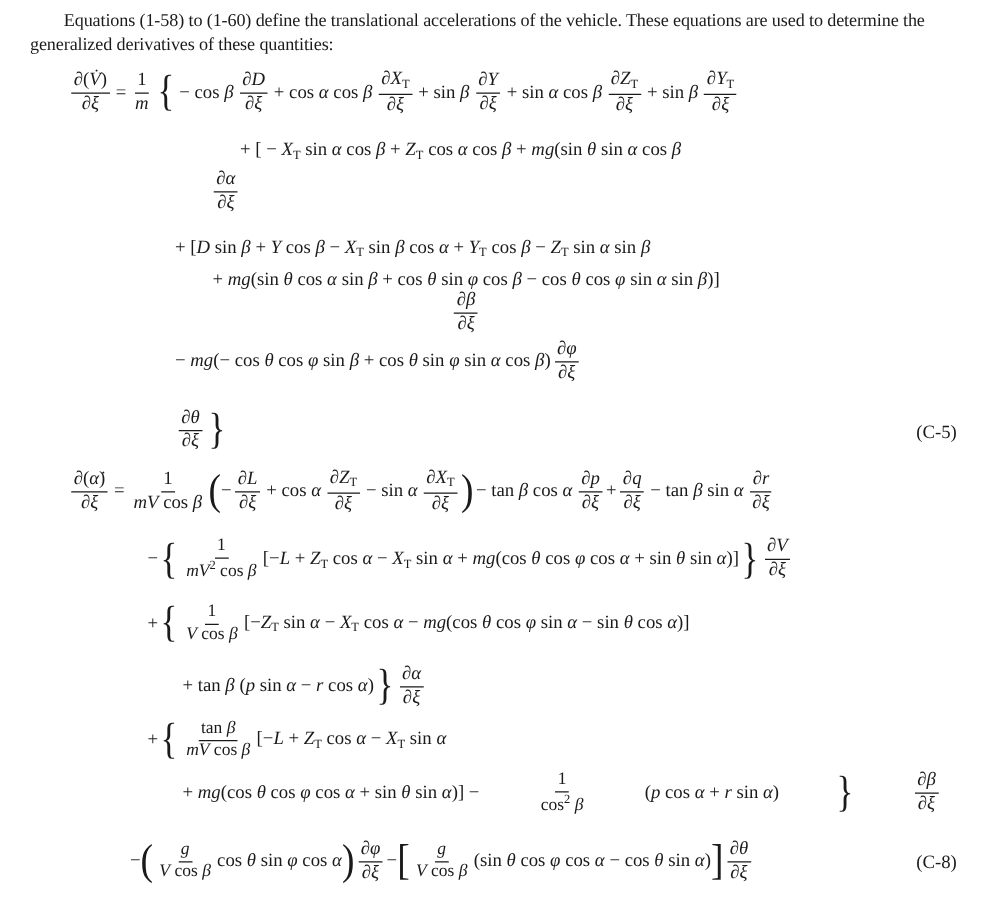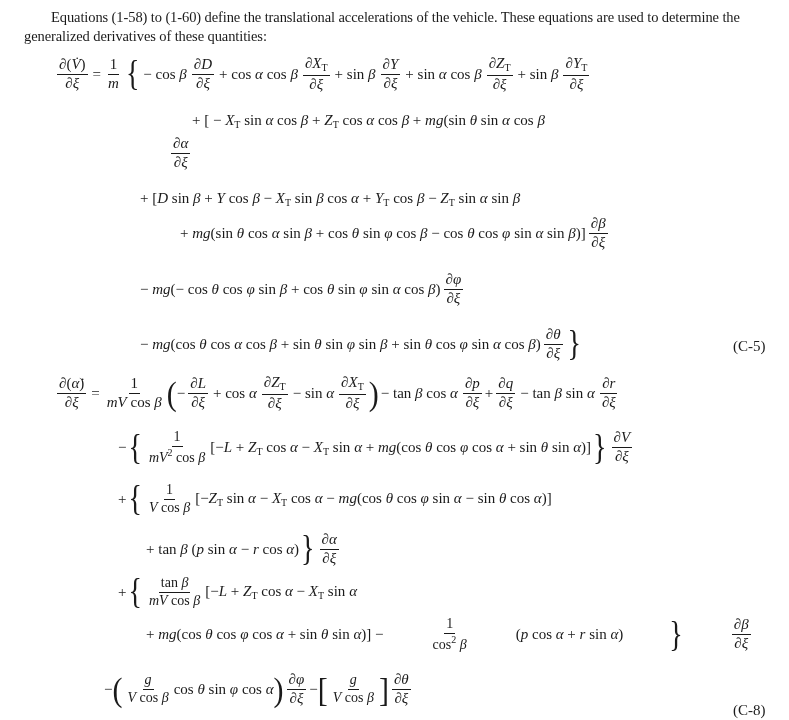--- a/index.html
+++ b/index.html
@@ -90,38 +90,37 @@
     <span class="frac">
         <span class="num">∂<span class="i">α</span></span>
         <span class="den">∂<span class="i">ξ</span></span>
       </span>
   </div>
 
   <div class="line" style="left:140px; top:190px;">
     <span>+ [<span class="i">D</span> sin <span class="i">β</span> + <span class="i">Y</span> cos <span class="i">β</span> − <span class="i">X</span><span class="sub">T</span> sin <span class="i">β</span> cos <span class="i">α</span> + <span class="i">Y</span><span class="sub">T</span> cos <span class="i">β</span> − <span class="i">Z</span><span class="sub">T</span> sin <span class="i">α</span> sin <span class="i">β</span></span>
   </div>
 
-  <div class="line" style="left:180px; top:216px;">
+  <div class="line" style="left:170px; top:216px;flex-direction:column;">
     <span>+ <span class="i">mg</span>(sin <span class="i">θ</span> cos <span class="i">α</span> sin <span class="i">β</span> + cos <span class="i">θ</span> sin <span class="i">φ</span> cos <span class="i">β</span> − cos <span class="i">θ</span> cos <span class="i">φ</span> sin <span class="i">α</span> sin <span class="i">β</span>)]</span>
     <span class="frac">
         <span class="num">∂<span class="i">β</span></span>
         <span class="den">∂<span class="i">ξ</span></span>
       </span>
   </div>
 
   <div class="line" style="left:140px; top:272px;">
     <span>− <span class="i">mg</span>(− cos <span class="i">θ</span> cos <span class="i">φ</span> sin <span class="i">β</span> + cos <span class="i">θ</span> sin <span class="i">φ</span> sin <span class="i">α</span> cos <span class="i">β</span>)</span>
     <span class="frac">
         <span class="num">∂<span class="i">φ</span></span>
         <span class="den">∂<span class="i">ξ</span></span>
       </span>
   </div>
 
   <div class="line" style="left:140px; top:327px;">
-    <span>− <span class="i">mg</span>(cos <span class="i">θ</span> cos <span class="i">α</span> cos <span class="i">β</span> + sin <span class="i">θ</span> sin <span class="i">φ</span> sin <span class="i">β</span> + sin <span class="i">θ</span> cos <span class="i">φ</span> sin <span class="i">α</span> cos <span class="i">β</span>)</span>
     <span class="frac">
         <span class="num">∂<span class="i">θ</span></span>
         <span class="den">∂<span class="i">ξ</span></span>
       </span>
     <span class="brace">}</span>
   </div>
 
   <span class="eqnum" style="left:733px; top:338px;">(C-5)</span>
 </div>
 
@@ -241,21 +240,22 @@
     <span class="frac">
         <span class="num">∂<span class="i">φ</span></span>
         <span class="den">∂<span class="i">ξ</span></span>
       </span>
     <span>−</span>
     <span class="bigbracket">[</span>
     <span class="frac small">
         <span class="num i">g</span>
         <span class="den"><span class="i">V</span> cos <span class="i">β</span></span>
       </span>
+    <span>(sin <span class="i">θ</span> cos <span class="i">φ</span> cos <span class="i">α</span> − cos <span class="i">θ</span> sin <span class="i">α</span>)</span>
     <span class="bigbracket">]</span>
     <span class="frac">
         <span class="num">∂<span class="i">θ</span></span>
         <span class="den">∂<span class="i">ξ</span></span>
       </span>
   </div>
 
-  <span class="eqnum" style="left:733px; top:682px;margin-top:20px;">(C-8)</span>
+  <span class="eqnum" style="left:733px; top:682px;">(C-8)</span>
 </div>
 
 </body></html>

